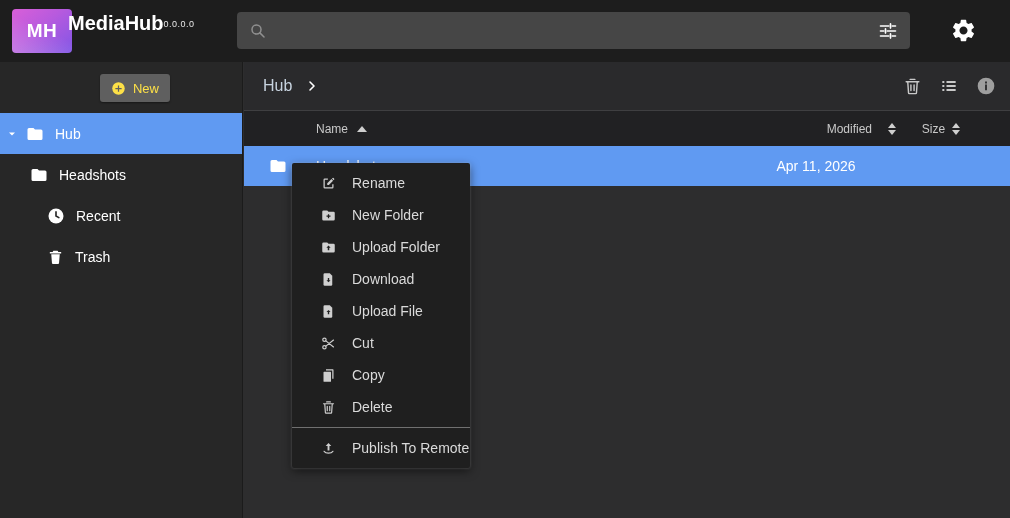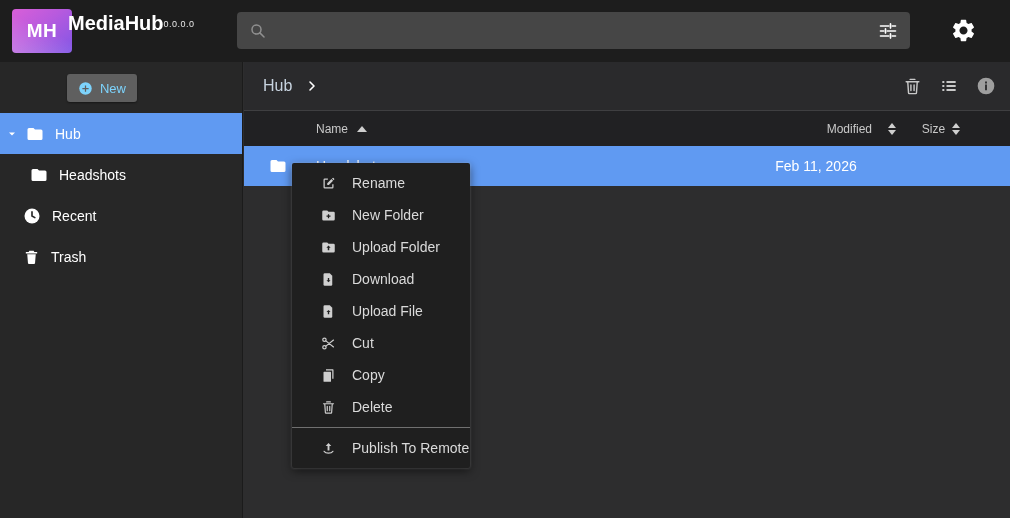--- a/index.html
+++ b/index.html
@@ -22,32 +22,32 @@
     border-radius:4px; display:flex; align-items:center; padding:0 12px; }
   .search .mag { color:#909090; margin-right:10px; }
   .search input { flex:1; background:transparent; border:none; outline:none; color:#eee; font-size:14px;
     font-family:inherit; height:100%; }
   .search .tune { color:#fff; margin-left:8px; cursor:pointer; }
   .gear-btn { position:absolute; left:950px; top:17px; color:#fff; cursor:pointer; }
 
   
   .sidebar { position:absolute; left:0; top:62px; width:243px; bottom:0; background:#272727;
     border-right:1px solid #1b1b1b; }
-  .new-btn { position:absolute; left:67px; top:12px; width:70px; height:28px; background:#5f5f5f;
-    border:none; border-radius:3px; color:#7dd3fc; font-size:13px; font-family:inherit;
+  .new-btn { position:absolute; left:100px; top:12px; width:70px; height:28px; background:#5f5f5f;
+    border:none; border-radius:3px; color:#fde047; font-size:13px; font-family:inherit;
     display:flex; align-items:center; justify-content:center; gap:7px; cursor:pointer;
     box-shadow:0 1px 2px rgba(0,0,0,.4); }
   .nav { position:absolute; left:0; top:51px; width:100%; }
   .nav-item { height:41px; display:flex; align-items:center; color:#fff; font-size:14px; cursor:pointer; }
   .nav-item .caret { width:12px; margin-left:6px; color:#fff; }
   .nav-item .nicon { color:#fff; margin-left:8px; }
   .nav-item .nlabel { margin-left:11px; }
   .nav-item.selected { background:#609af2; }
   .nav-item.child { padding-left:30px; }
-  .nav-item.plain { padding-left:23px; }
+  .nav-item.plain { padding-left:23px;margin-left:24px; }
 
   
   .main { position:absolute; left:244px; top:62px; right:0; bottom:0; background:#2d2d2e; }
   .crumb-bar { height:48px; background:#2a2a2c; display:flex; align-items:center; padding:0 14px 0 19px; }
   .crumb { color:#c6d2de; font-size:16px; cursor:pointer; }
   .crumb-chev { color:#fff; margin-left:12px; }
   .crumb-spacer { flex:1; }
   .tool-icons { display:flex; align-items:center; gap:17px; color:#c9c9c9; }
   .tool-icons .icon { cursor:pointer; }
 
@@ -220,21 +220,21 @@
 
   <div class="frow selected">
     <div class="cell-name">
       <span class="icon row-folder">
         <svg width="18" height="18" viewBox="0 0 24 24" fill="#fff">
             <path d="M10 4l2 2h8a2 2 0 0 1 2 2v10a2 2 0 0 1-2 2H4a2 2 0 0 1-2-2V6a2 2 0 0 1 2-2h6z"></path>
           </svg>
       </span>
       <span>Headshots</span>
     </div>
-    <div class="cell-mod">Feb 11, 2026</div>
+    <div class="cell-mod">Apr 11, 2026</div>
     <div class="cell-size"></div>
     <div class="row-pad"></div>
   </div>
 
   <div class="ctx-menu">
     <div class="ctx-item">
       <span class="icon cicon">
         <svg width="15" height="15" viewBox="0 0 24 24" fill="currentColor">
             <path d="M4 6a2 2 0 0 1 2-2h5v2H6v12h12v-5h2v5a2 2 0 0 1-2 2H6a2 2 0 0 1-2-2V6z"></path>
             <path d="M10 14.2v-2.5l6.8-6.8 2.5 2.5-6.8 6.8H10z"></path>

